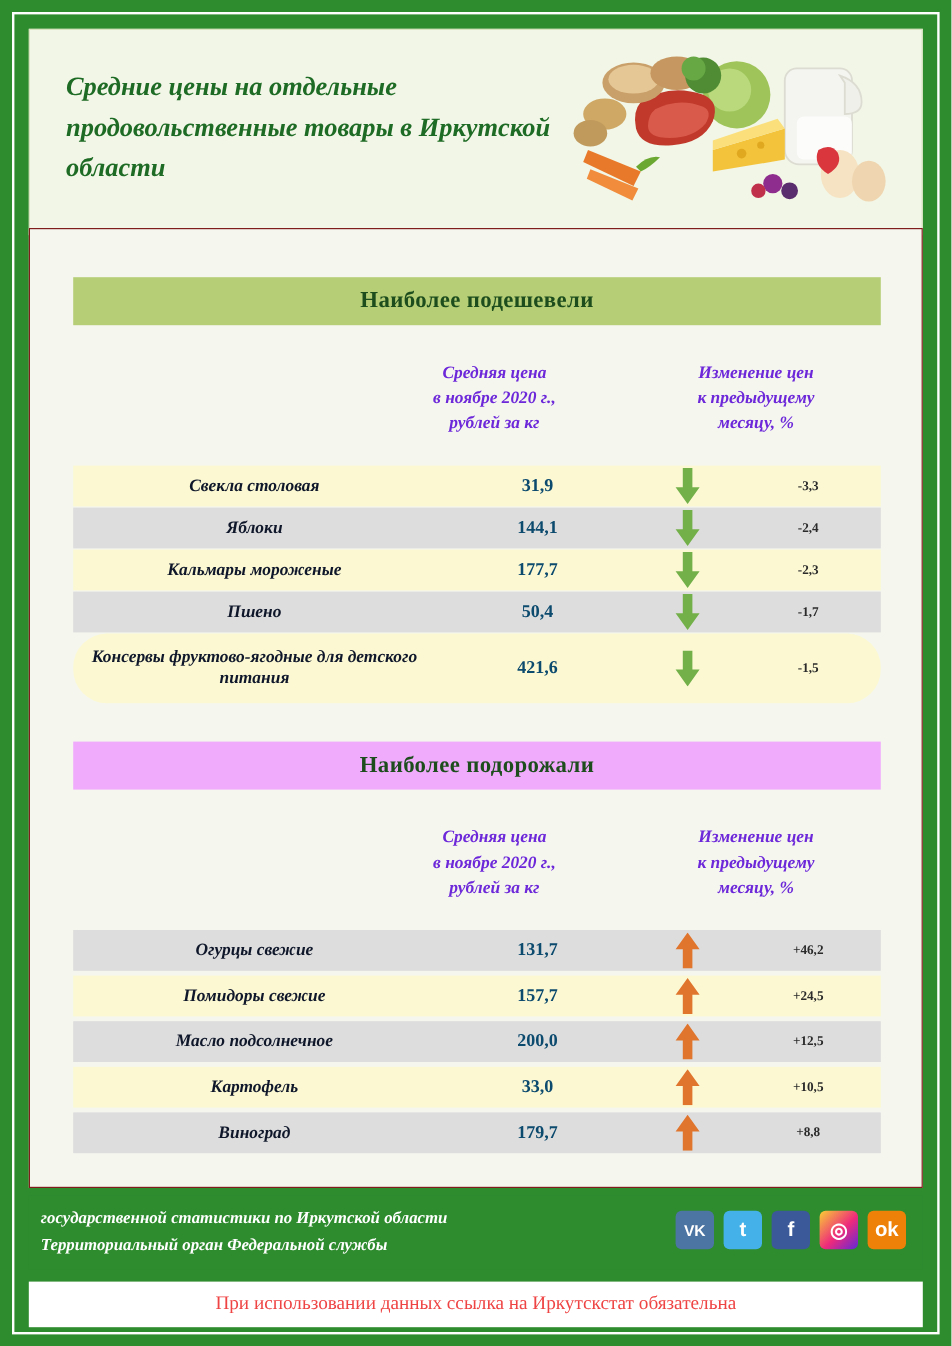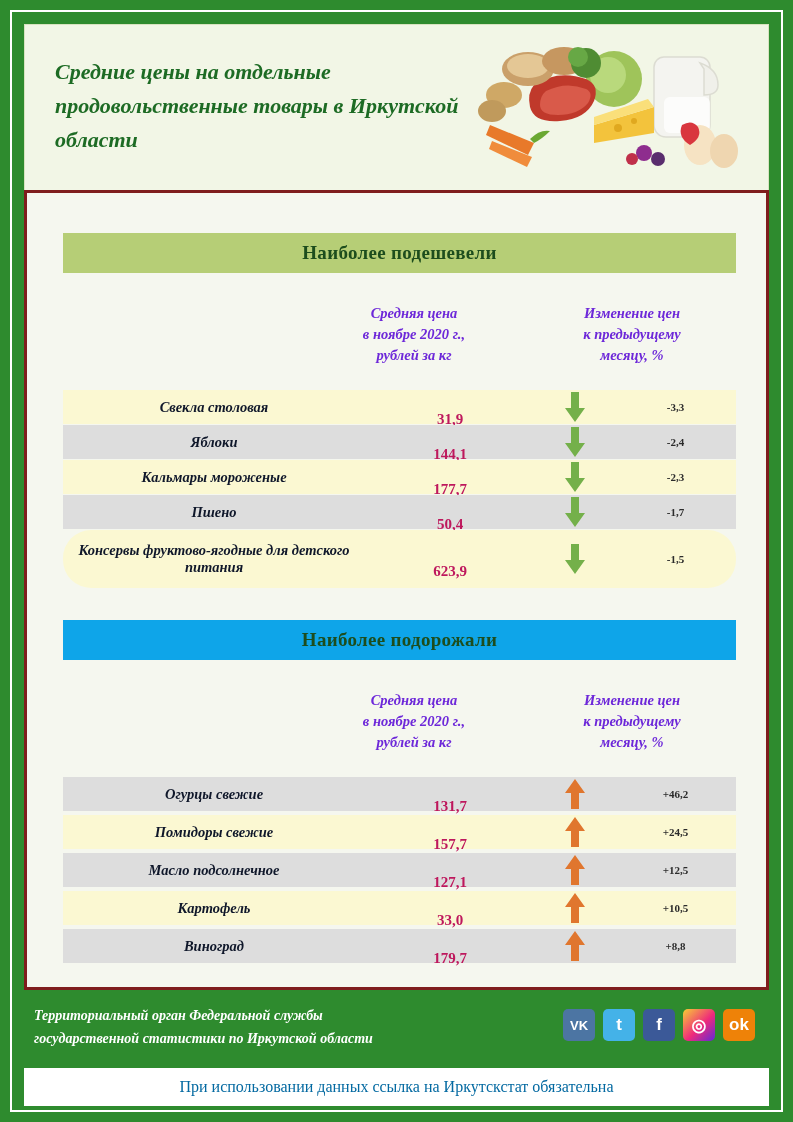--- a/index.html
+++ b/index.html
@@ -46,37 +46,37 @@
     right: 0px; top: 8px;
     width: 300px; height: 140px;
   }
 
   
   .panel {
     position: absolute;
     left: 24px; top: 190px;
     width: 745px; height: 800px;
     background: #f5f7ef;
-    border: 3px solid #7f1d1d;
+    border: 1px solid #7f1d1d;
   }
 
   .section-banner {
     position: absolute;
     left: 36px;
     width: 673px;
     height: 40px;
     text-align: center;
     font-weight: bold;
     font-size: 19px;
     color: #1d4d1d;
     line-height: 40px;
     letter-spacing: 0.3px;
   }
   .banner-green { background: #b6ce76; }
-  .banner-orange { background: #0ea5e9; }
+  .banner-orange { background: #f0abfc; }
 
   .col-head {
     position: absolute;
     font-style: italic;
     font-weight: bold;
     font-size: 14.5px;
     line-height: 21px;
     color: #6d28d9;
     text-align: center;
   }
@@ -99,26 +99,26 @@
     font-weight: bold;
     font-size: 14.5px;
     color: #0f172a;
     text-align: center;
     line-height: 17px;
     padding: 0 8px;
     font-style: italic;
   }
   .cell-price {
     position: absolute;
-    left: 302px; top: 12px;
+    left: 302px; top: 0;
     width: 170px; height: 100%;
     display: flex; align-items: center; justify-content: center;
     font-weight: bold;
     font-size: 15px;
-    color: #be185d;
+    color: #0c4a6e;
   }
   .cell-arrow {
     position: absolute;
     left: 472px; top: 0;
     width: 80px; height: 100%;
     display: flex; align-items: center; justify-content: center;
   }
   .cell-change {
     position: absolute;
     left: 552px; top: 0;
@@ -169,21 +169,21 @@
   .sb-ig { background: linear-gradient(135deg,#f9ce34,#ee2a7b 55%,#6228d7); }
   .sb-ok { background: #ee8208; }
 
   .bottom-bar {
     position: absolute;
     left: 24px; top: 1068px;
     width: 745px; height: 38px;
     background: #ffffff;
     display: flex; align-items: center; justify-content: center;
     font-size: 16px;
-    color: #0369a1;
+    color: #ef4444;
   }
 </style>
 </head>
 <body>
 
 <div id="page">
   <div class="frame-inner"></div>
 
   <div class="header">
     <div class="header-title">Средние цены на отдельные продовольственные товары в Иркутской области</div>
@@ -285,21 +285,21 @@
       <div class="cell-arrow">
         <svg class="arrow" width="26" height="30" viewBox="0 0 26 30">
             <path d="M9 0 h8 v16 h6 l-10 14 l-10 -14 h6 z" fill="#74b04a"></path>
           </svg>
       </div>
       <div class="cell-change">-1,7</div>
     </div>
 
     <div class="row row-yellow tall" style="top:337px;">
       <div class="cell-name">Консервы фруктово-ягодные для детского питания</div>
-      <div class="cell-price">623,9</div>
+      <div class="cell-price">421,6</div>
       <div class="cell-arrow">
         <svg class="arrow" width="26" height="30" viewBox="0 0 26 30">
             <path d="M9 0 h8 v16 h6 l-10 14 l-10 -14 h6 z" fill="#74b04a"></path>
           </svg>
       </div>
       <div class="cell-change">-1,5</div>
     </div>
 
     <div class="section-banner banner-orange" style="top:427px;">Наиболее подорожали</div>
 
@@ -331,21 +331,21 @@
       <div class="cell-arrow">
         <svg class="arrow" width="26" height="30" viewBox="0 0 26 30">
             <path d="M13 0 l10 14 h-6 v16 h-8 v-16 h-6 z" fill="#e0762e"></path>
           </svg>
       </div>
       <div class="cell-change">+24,5</div>
     </div>
 
     <div class="row row-grey" style="top:660px;">
       <div class="cell-name">Масло подсолнечное</div>
-      <div class="cell-price">127,1</div>
+      <div class="cell-price">200,0</div>
       <div class="cell-arrow">
         <svg class="arrow" width="26" height="30" viewBox="0 0 26 30">
             <path d="M13 0 l10 14 h-6 v16 h-8 v-16 h-6 z" fill="#e0762e"></path>
           </svg>
       </div>
       <div class="cell-change">+12,5</div>
     </div>
 
     <div class="row row-yellow" style="top:698px;">
       <div class="cell-name">Картофель</div>
@@ -365,22 +365,22 @@
         <svg class="arrow" width="26" height="30" viewBox="0 0 26 30">
             <path d="M13 0 l10 14 h-6 v16 h-8 v-16 h-6 z" fill="#e0762e"></path>
           </svg>
       </div>
       <div class="cell-change">+8,8</div>
     </div>
   </div>
 
   <div class="footer">
     <div class="footer-text">
+      <div>государственной статистики  по  Иркутской области</div>
       <div>Территориальный орган Федеральной службы</div>
-      <div>государственной статистики  по  Иркутской области</div>
     </div>
     <div class="social">
       <div class="social-btn sb-vk">VK</div>
       <div class="social-btn sb-tw">t</div>
       <div class="social-btn sb-fb">f</div>
       <div class="social-btn sb-ig">◎</div>
       <div class="social-btn sb-ok">ok</div>
     </div>
   </div>
 

